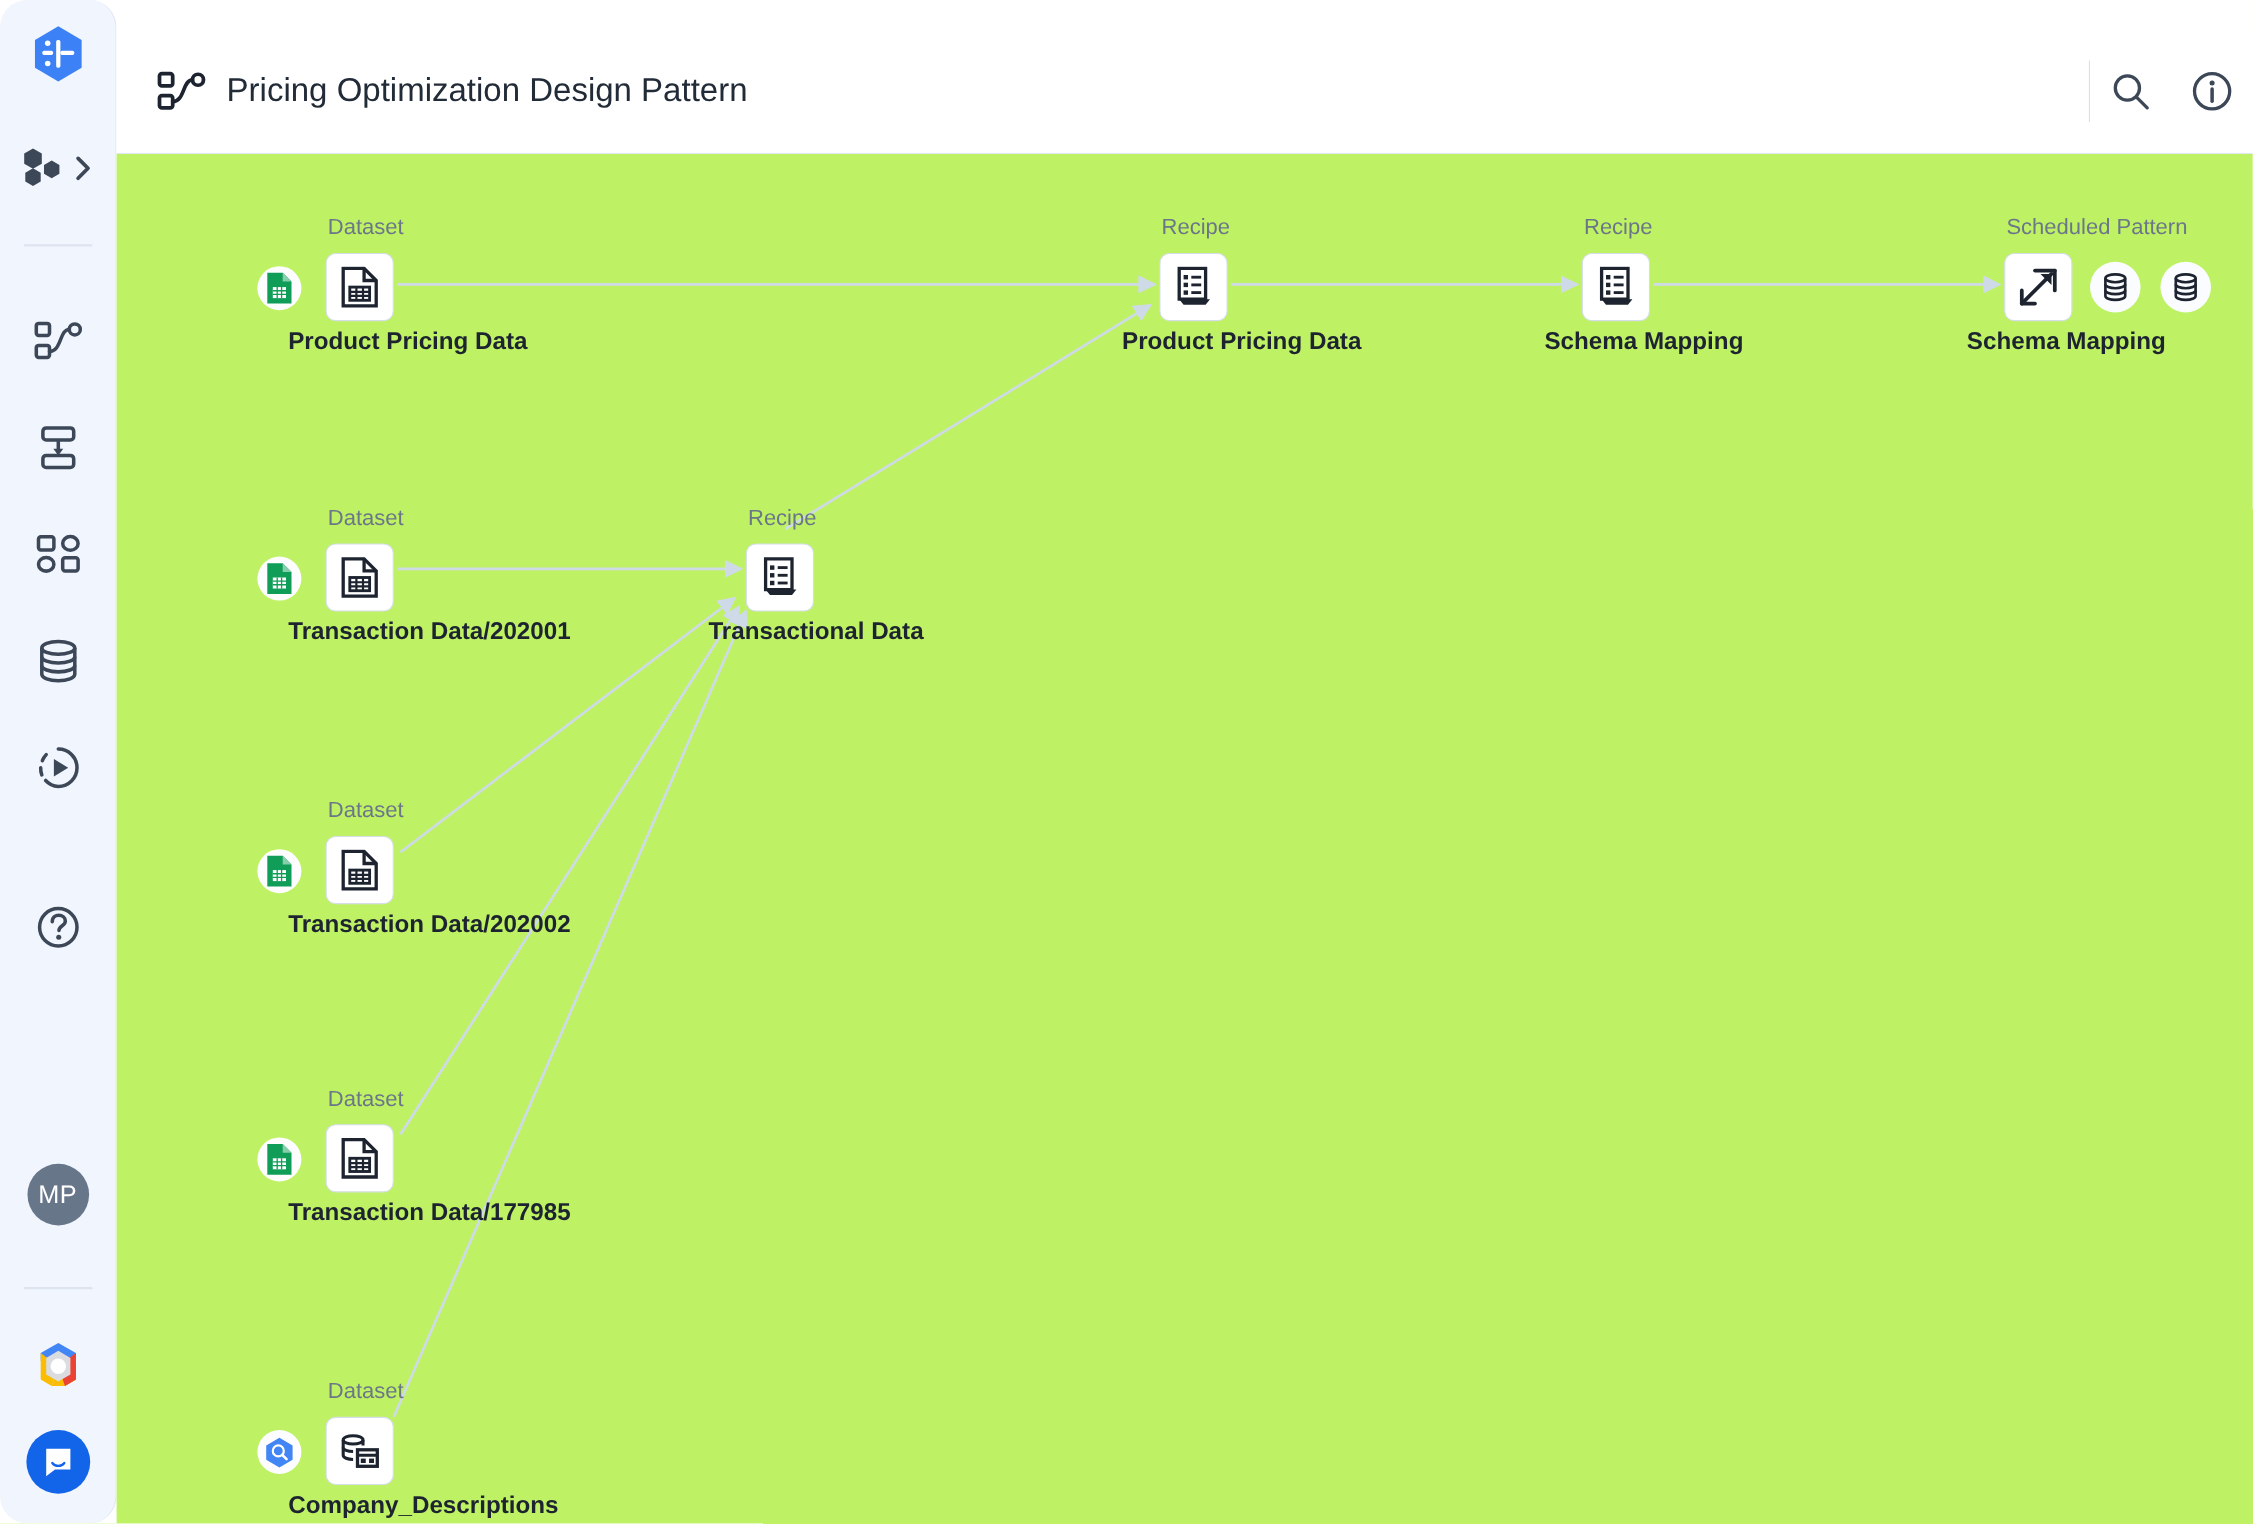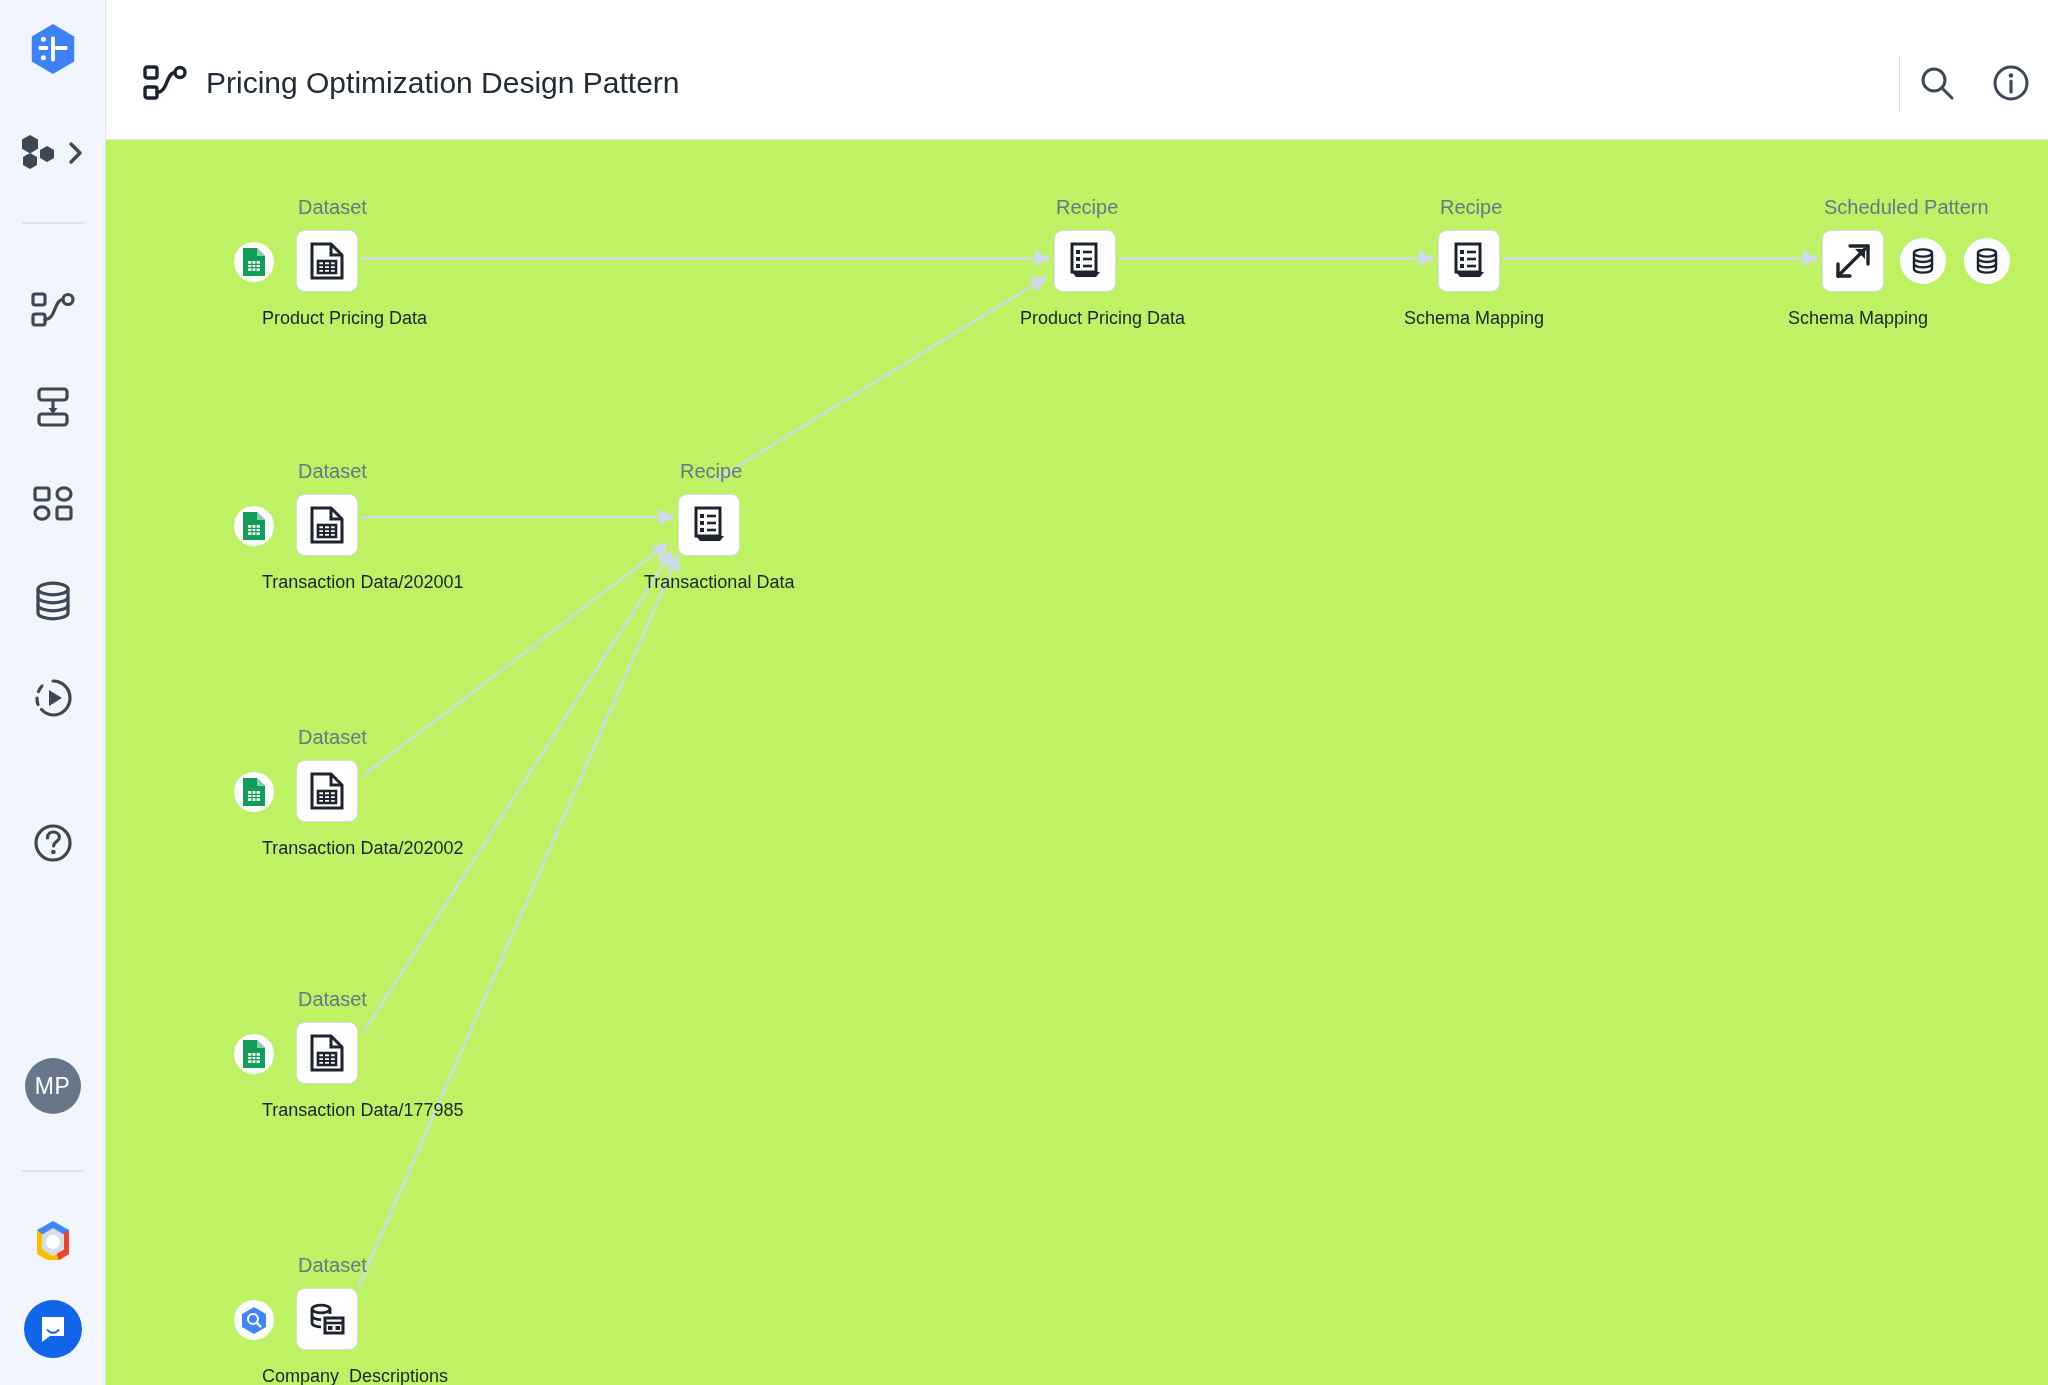--- a/index.html
+++ b/index.html
@@ -12,20 +12,21 @@
   #app { position:relative; width:2048px; height:1385px; display:flex; }
 
   
   .rail {
     width:106px; height:1385px;
     background:#f1f5fd;
     border-right:1px solid #dfe5f0;
     display:flex; flex-direction:column; align-items:center;
     flex:0 0 106px;
     position:relative;
+    border-radius:25px;
   }
   .rail-logo { margin-top:20px; width:58px; height:58px;
     display:flex; align-items:center; justify-content:center; }
   .hexlogo { width:54px; height:54px; }
   .rail-proj { margin-top:52px; display:flex; align-items:center;
      justify-content:center; width:100%; height:46px; gap:2px; }
   .rail-div { width:62px; height:2px; background:#dde4f0; margin-top:46px; }
   .rail-icons { margin-top:60px; display:flex; flex-direction:column;
      align-items:center; gap:45px; }
   .rail-ic { width:52px; height:52px; display:flex; align-items:center;
@@ -75,22 +76,22 @@
     position:absolute; left:2px; top:-34px;
     font-size:20px; color:#6b7689; white-space:nowrap;
   }
   .node-box {
     width:62px; height:62px; border-radius:9px;
     background:#ffffff; border:1px solid #d5dde9;
     display:flex; align-items:center; justify-content:center;
     cursor:pointer;
   }
   .node-label {
-    position:absolute; left:-34px; top:78px;
-    font-size:18px; color:#1d2430; font-weight:400;
+    position:absolute; left:-34px; top:67px;
+    font-size:22px; color:#1d2430; font-weight:700;
     white-space:nowrap;
   }
   .badge {
     position:absolute; left:-62px; top:12px;
     width:40px; height:40px; border-radius:50%; background:#fdfdff;
     display:flex; align-items:center; justify-content:center;
   }
   .extra-db {
     position:absolute; width:46px; height:46px; border-radius:50%;
     background:#fafcff; display:flex; align-items:center;

